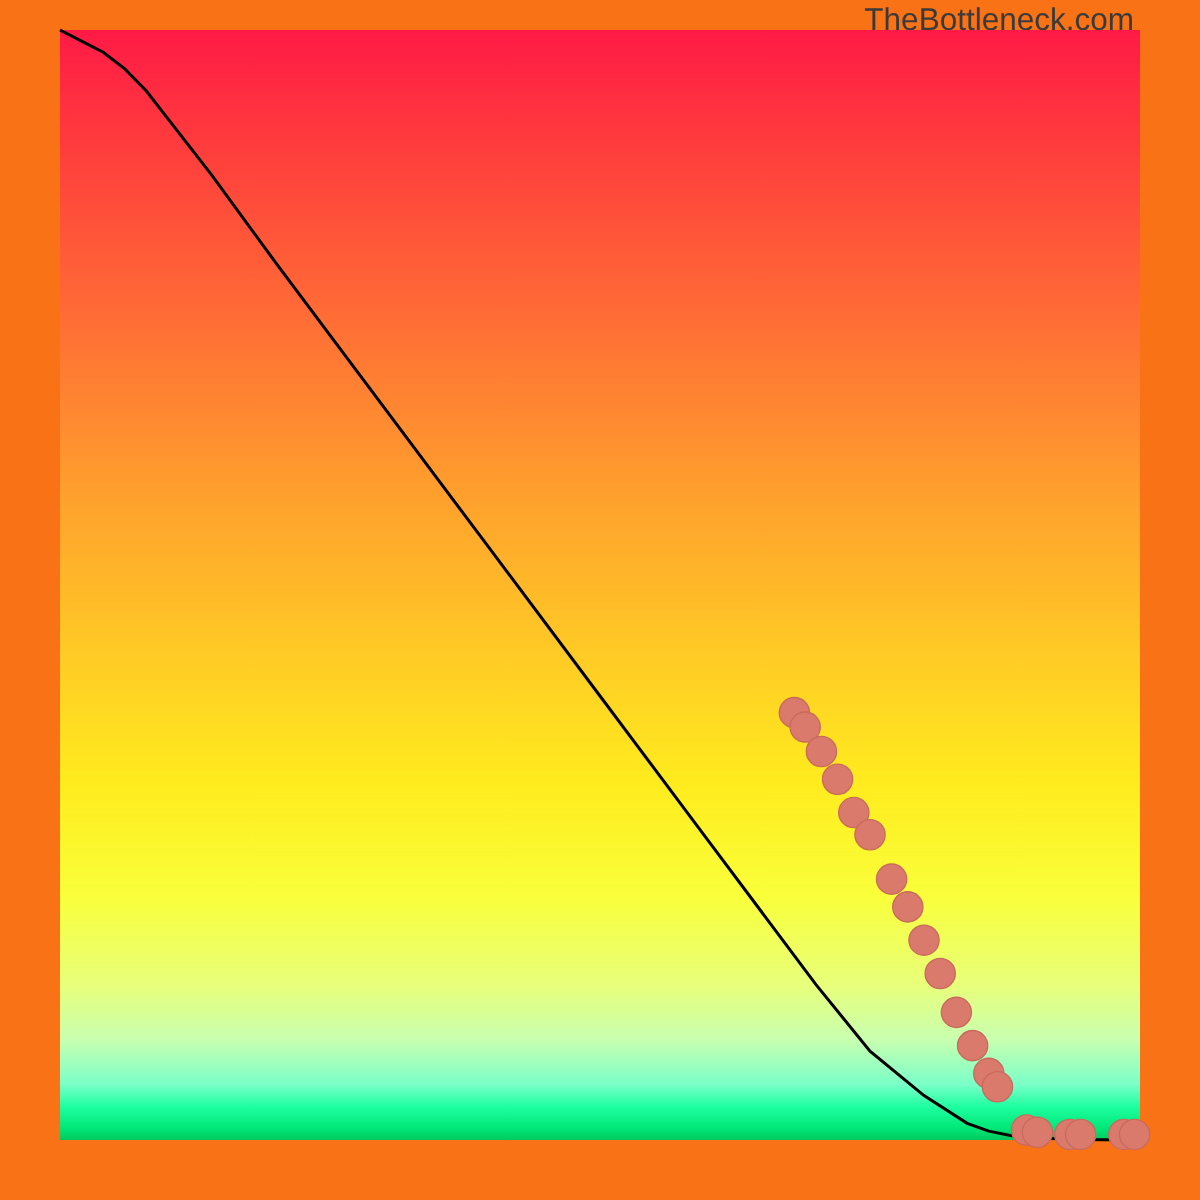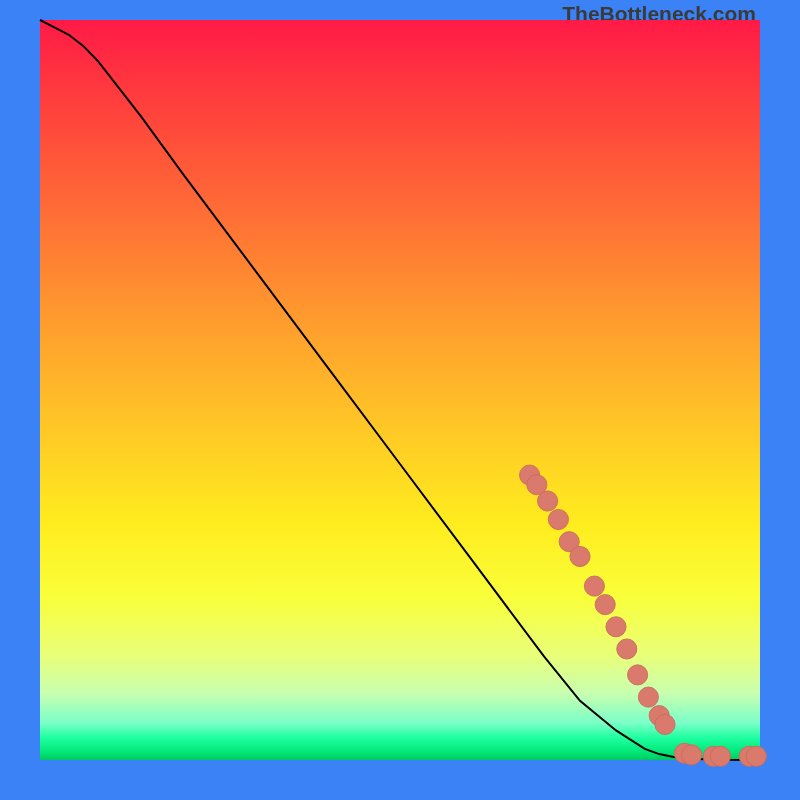--- a/index.html
+++ b/index.html
@@ -1,22 +1,21 @@
 <!DOCTYPE html>
 <html><head>
 <meta charset="utf-8">
 <style>
   * { margin: 0; padding: 0; box-sizing: border-box; }
   html, body { width: 800px; height: 800px; overflow: hidden; background: #000; }
   .stage {
     position: relative;
     width: 800px;
     height: 800px;
-    background: #3b82f6;
-    font-weight: bold;
+    background: #f97316;
   }
   .plot {
     position: absolute;
     left: 40px;
     top: 20px;
     width: 720px;
     height: 740px;
   }
   .gradient-bg {
     position: absolute;

